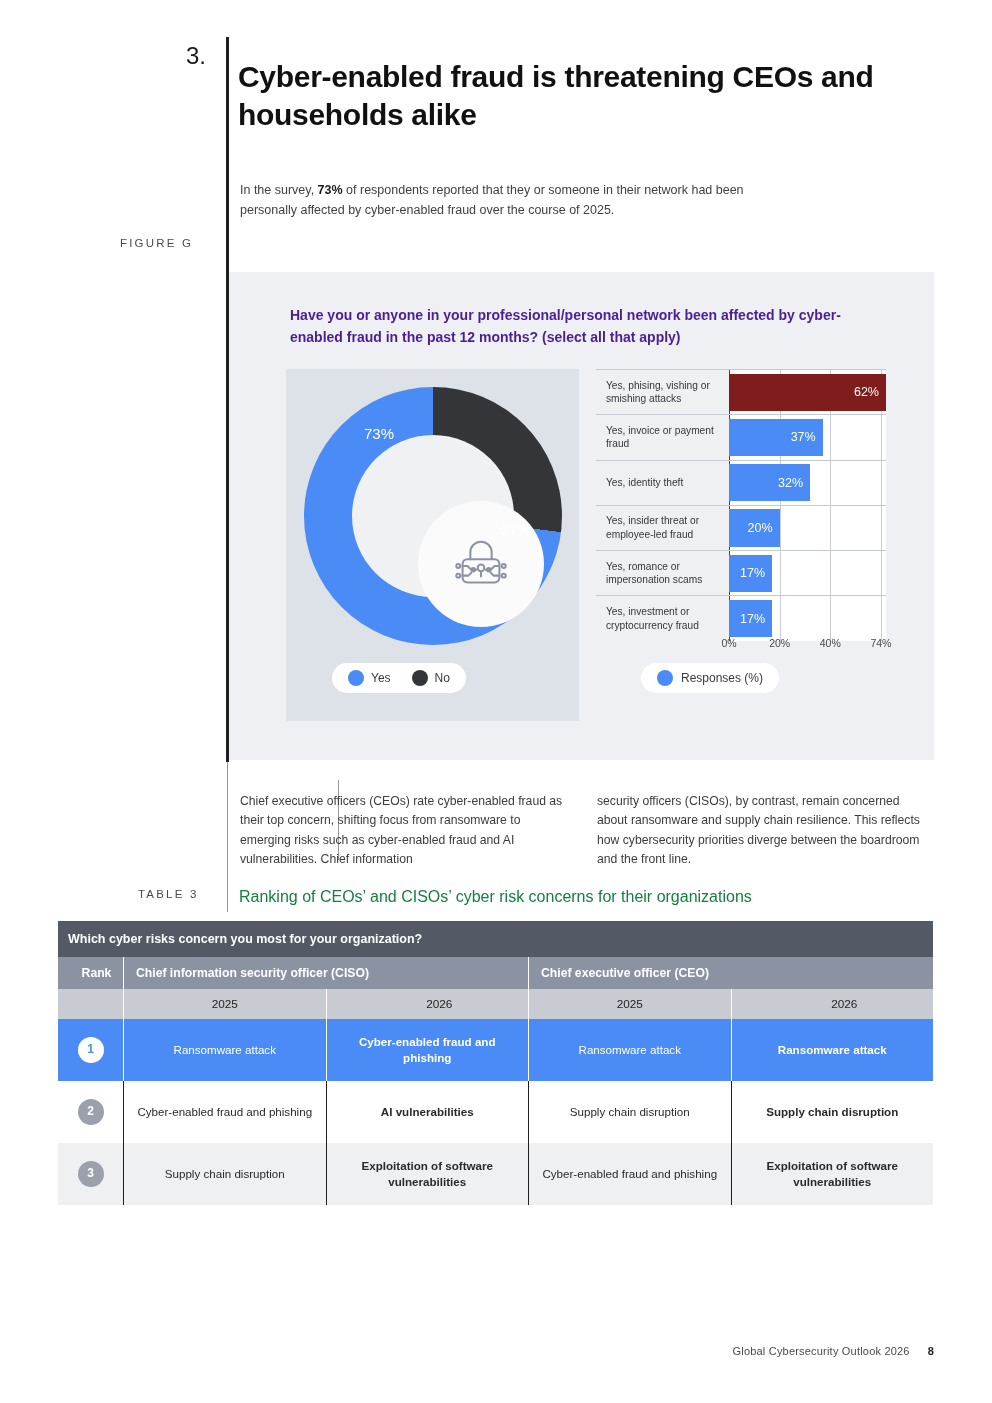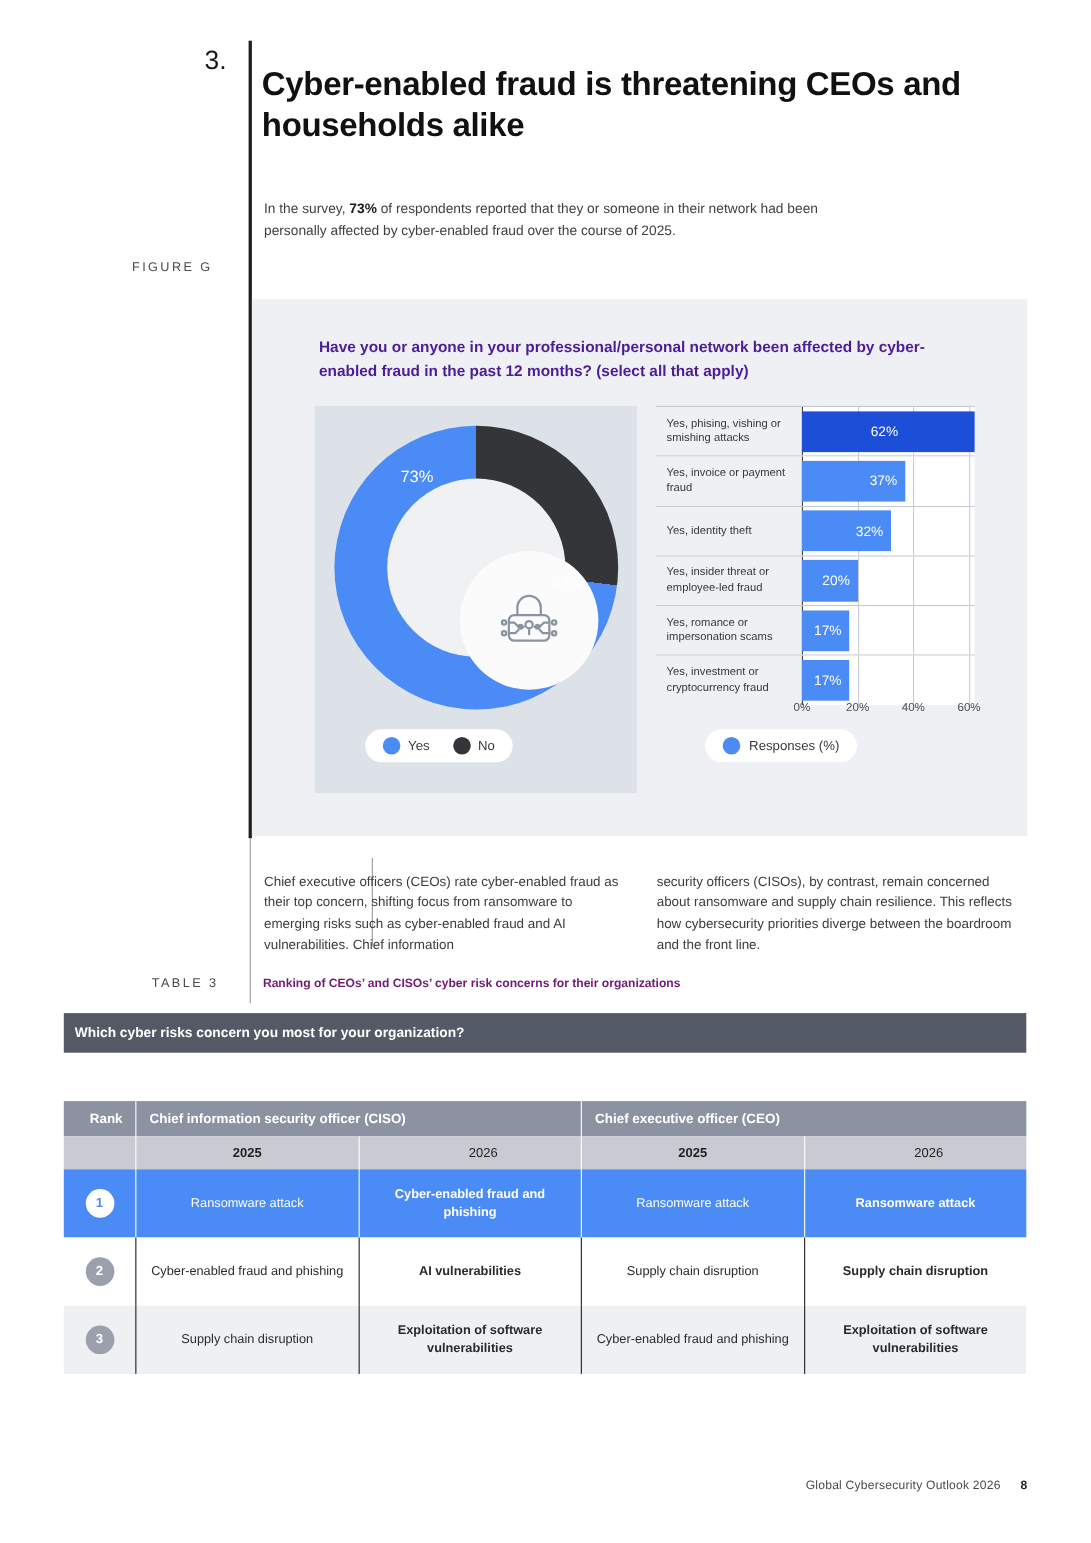--- a/index.html
+++ b/index.html
@@ -149,45 +149,45 @@
     position:absolute;left:338px;top:780px;width:1px;height:80px;background:#9a9a9a;
   }
 
   
   .tbl-kicker{
     position:absolute;left:138px;top:888px;
     font-size:11.5px;letter-spacing:2.2px;color:#4a4a4a;
   }
   .tbl-title{
     position:absolute;left:239px;top:888px;width:700px;
-    font-size:11px;font-weight:700;color:#701a75;
+    font-size:16px;font-weight:400;color:#15803d;
   }
 
   .table{
     position:absolute;left:58px;top:921px;width:875px;
   }
   .t-banner{
     background:#535a66;color:#ffffff;
     font-size:12.5px;font-weight:700;
     padding:11px 0 11px 10px;
   }
-  .t-headrow{display:flex;background:#8b93a3;color:#ffffff;margin-top:44px;}
+  .t-headrow{display:flex;background:#8b93a3;color:#ffffff;}
   .t-headrow .h{
     font-size:12.2px;font-weight:700;padding:9px 0 9px 12px;box-sizing:border-box;
   }
   .h-rank{width:65px;flex:0 0 65px;text-align:center;padding-left:0;}
   .h-ceo{width:405px;flex:0 0 405px;border-left:1px solid #ffffff;}
   .h-ciso{flex:1;border-left:1px solid #ffffff;}
 
   .t-yearrow{display:flex;background:#c8cbd1;color:#1f1f1f;}
   .t-yearrow .y{
     font-size:11.8px;text-align:center;padding:8px 0;box-sizing:border-box;
   }
   .y-blank{width:65px;flex:0 0 65px;}
-  .y-cell{width:202.5px;flex:0 0 202.5px;border-left:1px solid #ffffff;font-weight:bold;}
+  .y-cell{width:202.5px;flex:0 0 202.5px;border-left:1px solid #ffffff;}
   .y-cell.bold{font-weight:400;padding-left:24px;}
 
   .t-row{display:flex;min-height:62px;}
   .t-row .c{
     font-size:11.6px;line-height:1.42;text-align:center;
     display:flex;align-items:center;justify-content:center;
     box-sizing:border-box;padding:8px 8px;
   }
   .c-rank{width:65px;flex:0 0 65px;}
   .c-cell{width:202.5px;flex:0 0 202.5px;border-left:1px solid #1f1f1f;}
@@ -270,21 +270,21 @@
 
     <div class="bar-panel">
       <div class="bar-rows" id="bar-rows">
           <div class="bar-row">
             <div class="cat">Yes, phising, vishing or smishing attacks</div>
             <div class="plot">
               <div class="axisline" style="left: 0%;"></div>
               <div class="gridline" style="left: 32.2581%;"></div>
               <div class="gridline" style="left: 64.5161%;"></div>
               <div class="gridline" style="left: 96.7742%;"></div>
-              <div class="bar" style="width: 100%; background: #1d4ed8; justify-content: center;">
+              <div class="bar" style="width: 100%; background: #7f1d1d;">
                 <span class="vlabel">62%</span>
               </div>
             </div>
           </div>
           <div class="bar-row">
             <div class="cat">Yes, invoice or payment fraud</div>
             <div class="plot">
               <div class="axisline" style="left: 0%;"></div>
               <div class="gridline" style="left: 32.2581%;"></div>
               <div class="gridline" style="left: 64.5161%;"></div>
@@ -340,21 +340,21 @@
               <div class="bar" style="width: 27.4194%; background: rgb(74, 139, 245);">
                 <span class="vlabel">17%</span>
               </div>
             </div>
           </div>
         </div>
       <div class="axis-ticks" id="axis-ticks">
           <span class="tick" style="left: 0%;">0%</span>
           <span class="tick" style="left: 32.2581%;">20%</span>
           <span class="tick" style="left: 64.5161%;">40%</span>
-          <span class="tick" style="left: 96.7742%;">60%</span>
+          <span class="tick" style="left: 96.7742%;">74%</span>
         </div>
       <div class="bar-legend">
         <span class="dot blue"></span>
         <span class="lg-txt">Responses (%)</span>
       </div>
     </div>
   </div>
 
   <div class="col-div"></div>
   <div class="cols">

